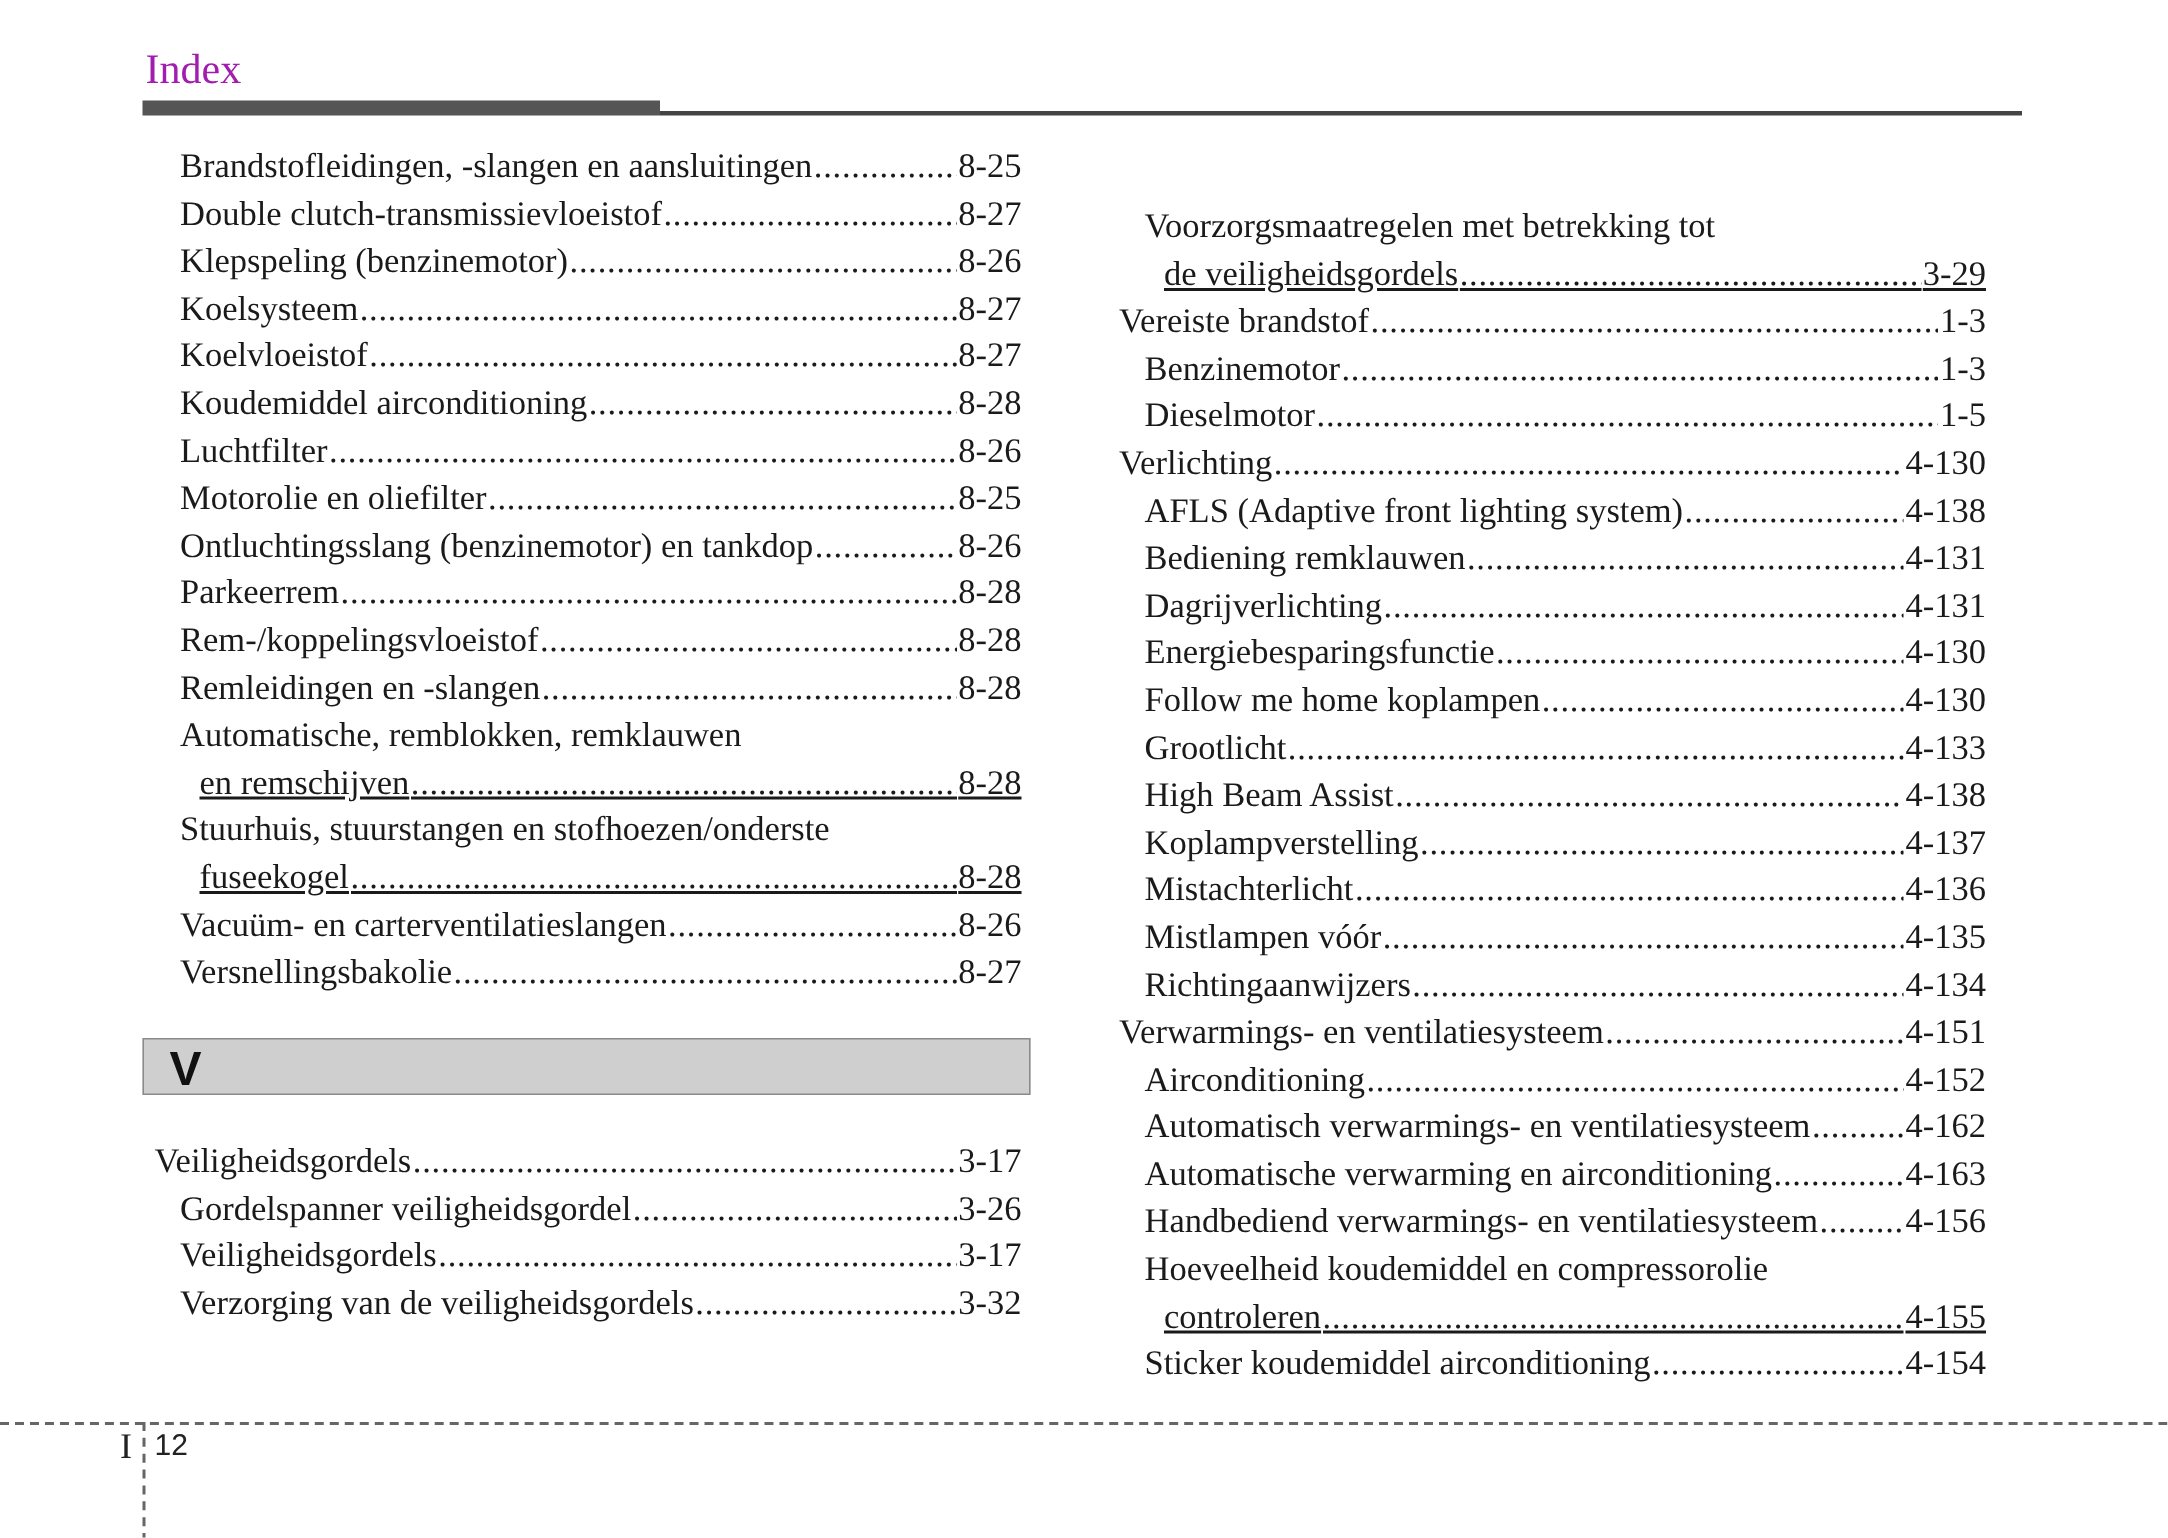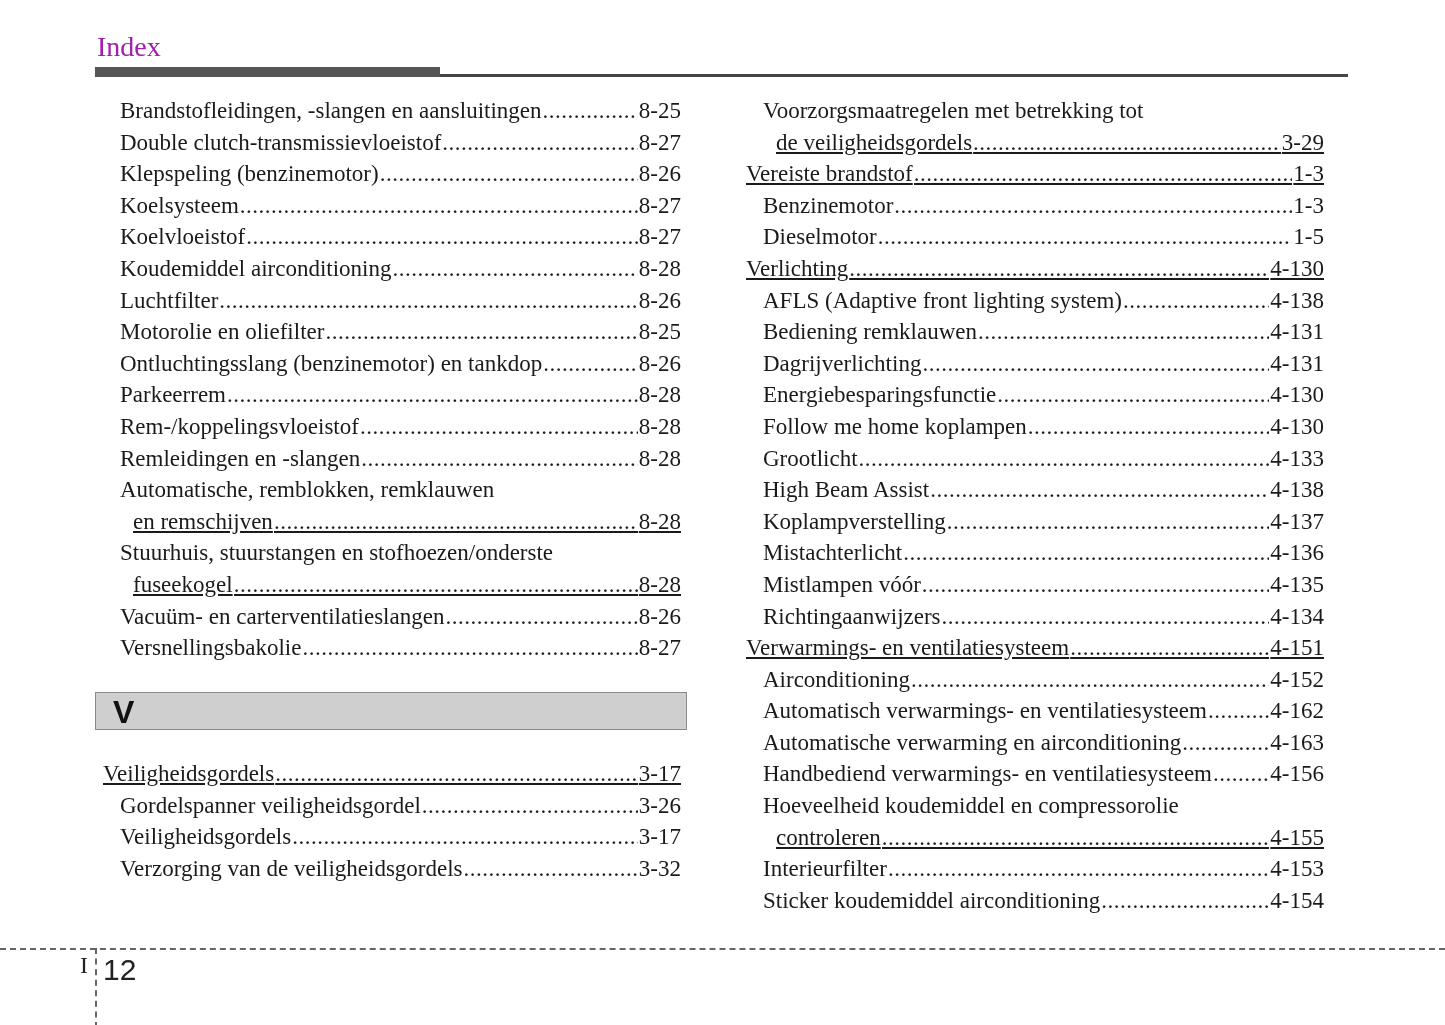--- a/index.html
+++ b/index.html
@@ -4,42 +4,42 @@
 <style>
   html, body { margin: 0; padding: 0; background: #ffffff; }
   body { width: 1445px; height: 1025px; position: relative; overflow: hidden;
          font-family: "Liberation Serif", "DejaVu Serif", serif; color: #1a1a1a; }
   .header-title { position: absolute; left: 97px; top: 33px; font-size: 28px; color: #a21caf; line-height: 1; }
   .header-bar-thick { position: absolute; left: 95px; top: 67px; width: 345px; height: 10px; background: #555; }
   .header-bar-thin { position: absolute; left: 440px; top: 74px; width: 908px; height: 3px; background: #444; }
 
   .col { position: absolute; top: 95px; }
   .col-left { left: 103px; width: 578px; }
-  .col-right { left: 746px; width: 578px; }
+  .col-right { left: 746px; width: 578px; margin-top: 40px; }
 
   .entry { display: flex; align-items: baseline; font-size: 23px; height: 31.6px; line-height: 31.6px; white-space: nowrap; }
-  .entry.lvl0 { padding-left: 0; text-decoration: underline; }
+  .entry.lvl0 { padding-left: 0; }
   .entry.lvl1 { padding-left: 17px; }
   .entry.cont { padding-left: 30px; text-decoration: underline; }
   .entry .t { flex: 0 0 auto; }
   .entry .dots { flex: 1 1 auto; overflow: hidden; margin: 0 1px; }
   .entry .dots::after { content: "........................................................................................................................................................................................"; letter-spacing: 0.5px; }
   .entry .p { flex: 0 0 auto; }
 
   .section-box { position: absolute; left: 95px; top: 692px; width: 590px; height: 36px;
                  background: #cfcfcf; border: 1px solid #8a8a8a; }
   .section-letter { position: absolute; left: 17px; top: 0px; font-family: "Liberation Sans", "DejaVu Sans", sans-serif;
                     font-weight: bold; font-size: 32px; line-height: 38px; color: #111; }
 
   .v-list { position: absolute; left: 103px; top: 758px; width: 578px; }
 
   .footer-dash-h { position: absolute; left: 0; top: 948px; width: 1445px; height: 0; border-top: 2px dashed #666; }
   .footer-dash-v { position: absolute; left: 95px; top: 948px; width: 0; height: 80px; border-left: 2px dashed #666; }
   .footer-section { position: absolute; left: 80px; top: 952px; font-size: 24px; color: #222; }
-  .footer-page { position: absolute; left: 103px; top: 953px; font-family: "Liberation Sans", "DejaVu Sans", sans-serif; font-size: 30px; color: #222; }
+  .footer-page { position: absolute; left: 103px; top: 953px; font-family: "Liberation Sans", "DejaVu Sans", sans-serif; font-size: 20px; color: #222; }
 </style>
 </head>
 <body>
 
 <div>
   <div class="header-title">Index</div>
   <div class="header-bar-thick"></div>
   <div class="header-bar-thin"></div>
 </div>
 
@@ -270,25 +270,20 @@
     </div>
     <div class="entry lvl1 heading-only">
       <span class="t">Hoeveelheid koudemiddel en compressorolie</span>
     </div>
     <div class="entry cont">
       <span class="t">controleren</span>
       <span class="dots"></span>
       <span class="p">4-155</span>
     </div>
     <div class="entry lvl1">
-      <span class="t">Interieurfilter</span>
-      <span class="dots"></span>
-      <span class="p">4-153</span>
-    </div>
-    <div class="entry lvl1">
       <span class="t">Sticker koudemiddel airconditioning</span>
       <span class="dots"></span>
       <span class="p">4-154</span>
     </div>
   </div>
 
 <div class="footer-dash-h"></div>
 <div class="footer-dash-v"></div>
 <div class="footer-section">I</div>
 <div class="footer-page">12</div>

